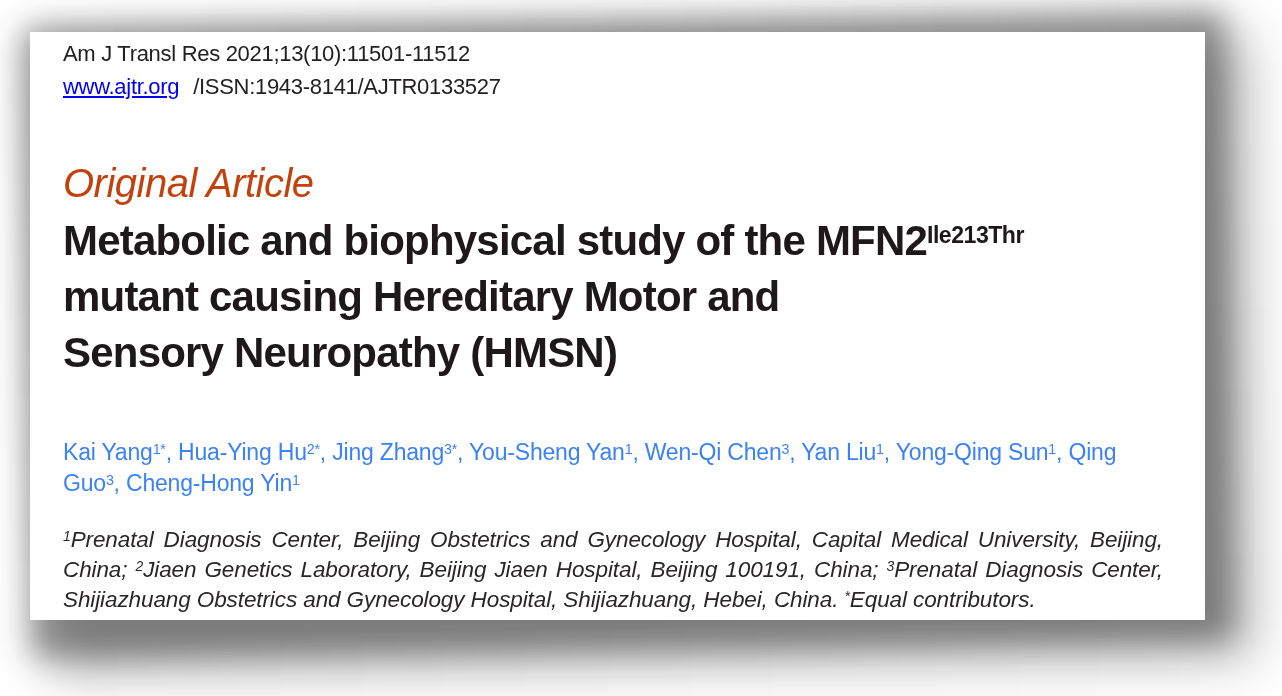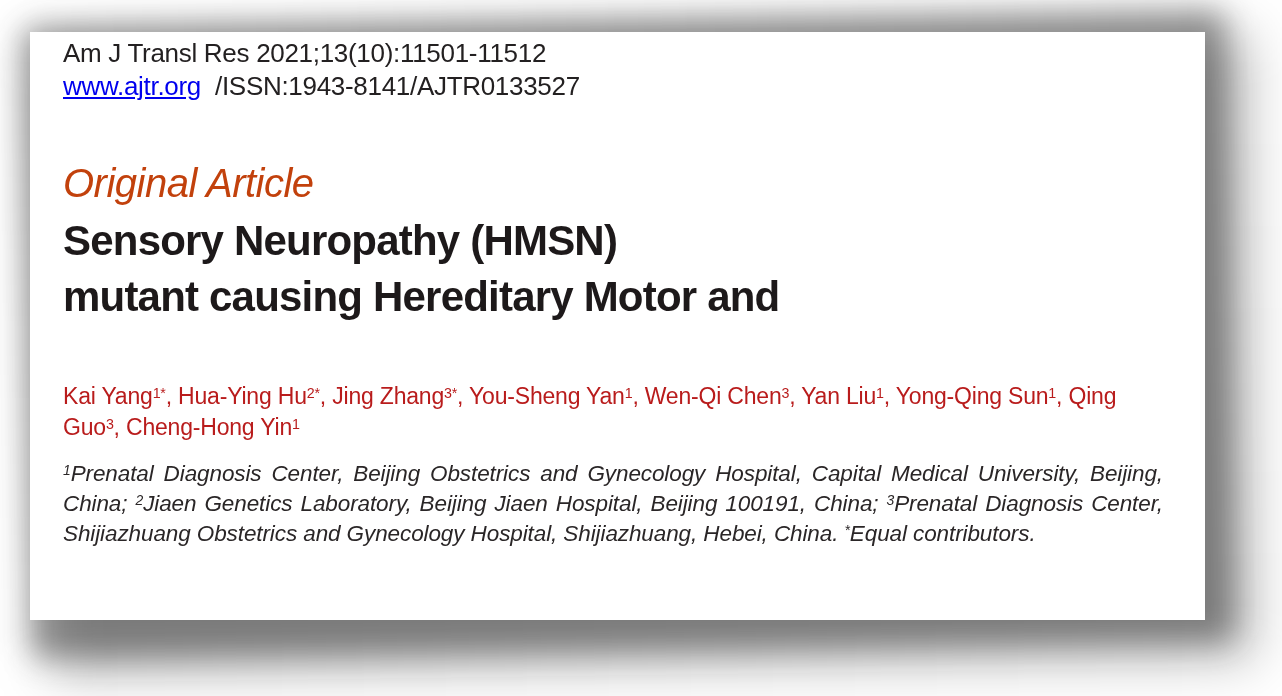--- a/index.html
+++ b/index.html
@@ -32,21 +32,21 @@
     position: absolute;
     left: 30px; top: 32px;
     width: 1175px; height: 588px;
     background: #ffffff;
   }
   .content {
     padding: 5px 42px 0 33px;
     color: #232021;
   }
   .cite-block {
-    font-size: 26px;
+    font-size: 22px;
     line-height: 33px;
     letter-spacing: -0.3px;
   }
   .link {
     color: #0000ee;
     text-decoration: underline;
     cursor: pointer;
   }
   .issn { margin-left: 14px; }
   .article-type {
@@ -73,31 +73,31 @@
     top: -0.52em;
     vertical-align: baseline;
     letter-spacing: -0.5px;
   }
   .authors {
     margin-top: 56px;
     width: 1100px;
     font-size: 23px;
     line-height: 31px;
     letter-spacing: -0.2px;
-    color: #b91c1c;
+    color: #3b82f6;
   }
   .authors sup, .affiliations sup {
     font-size: 0.62em;
     line-height: 0;
     position: relative;
     top: -0.42em;
     vertical-align: baseline;
   }
   .affiliations {
-    margin-top: 16px;
+    margin-top: 26px;
     width: 1100px;
     font-style: italic;
     font-size: 22.5px;
     line-height: 30px;
     letter-spacing: -0.1px;
     text-align: justify;
     color: #2a2627;
   }
 </style>
 </head>
@@ -111,22 +111,23 @@
     <div class="content">
 
       <div class="cite-block">
         <div>Am J Transl Res 2021;13(10):11501-11512</div>
         <div><a class="link" href="#">www.ajtr.org</a><span class="issn">/ISSN:1943-8141/AJTR0133527</span></div>
       </div>
 
       <div class="article-type">Original Article</div>
 
       <h1 class="title">
+        <span class="tline"><span>Metabolic and biophysical study of the MFN2</span><sup>Ile213Thr</sup></span>
+        <span class="tline">mutant causing Hereditary Motor and</span>
         <span class="tline">Sensory Neuropathy (HMSN)</span>
-        <span class="tline">mutant causing Hereditary Motor and</span>
       </h1>
 
       <div class="authors"><span>Kai Yang<sup>1*</sup></span>, <span>Hua-Ying Hu<sup>2*</sup></span>, <span>Jing Zhang<sup>3*</sup></span>, <span>You-Sheng Yan<sup>1</sup></span>, <span>Wen-Qi Chen<sup>3</sup></span>, <span>Yan Liu<sup>1</sup></span>, <span>Yong-Qing Sun<sup>1</sup></span>, <span>Qing Guo<sup>3</sup></span>, <span>Cheng-Hong Yin<sup>1</sup></span></div>
 
       <div class="affiliations"><sup>1</sup>Prenatal Diagnosis Center, Beijing Obstetrics and Gynecology Hospital, Capital Medical University, Beijing, China; <sup>2</sup>Jiaen Genetics Laboratory, Beijing Jiaen Hospital, Beijing 100191, China; <sup>3</sup>Prenatal Diagnosis Center, Shijiazhuang Obstetrics and Gynecology Hospital, Shijiazhuang, Hebei, China. <sup>*</sup>Equal contributors.</div>
 
     </div>
   </div>
 </div>
 

